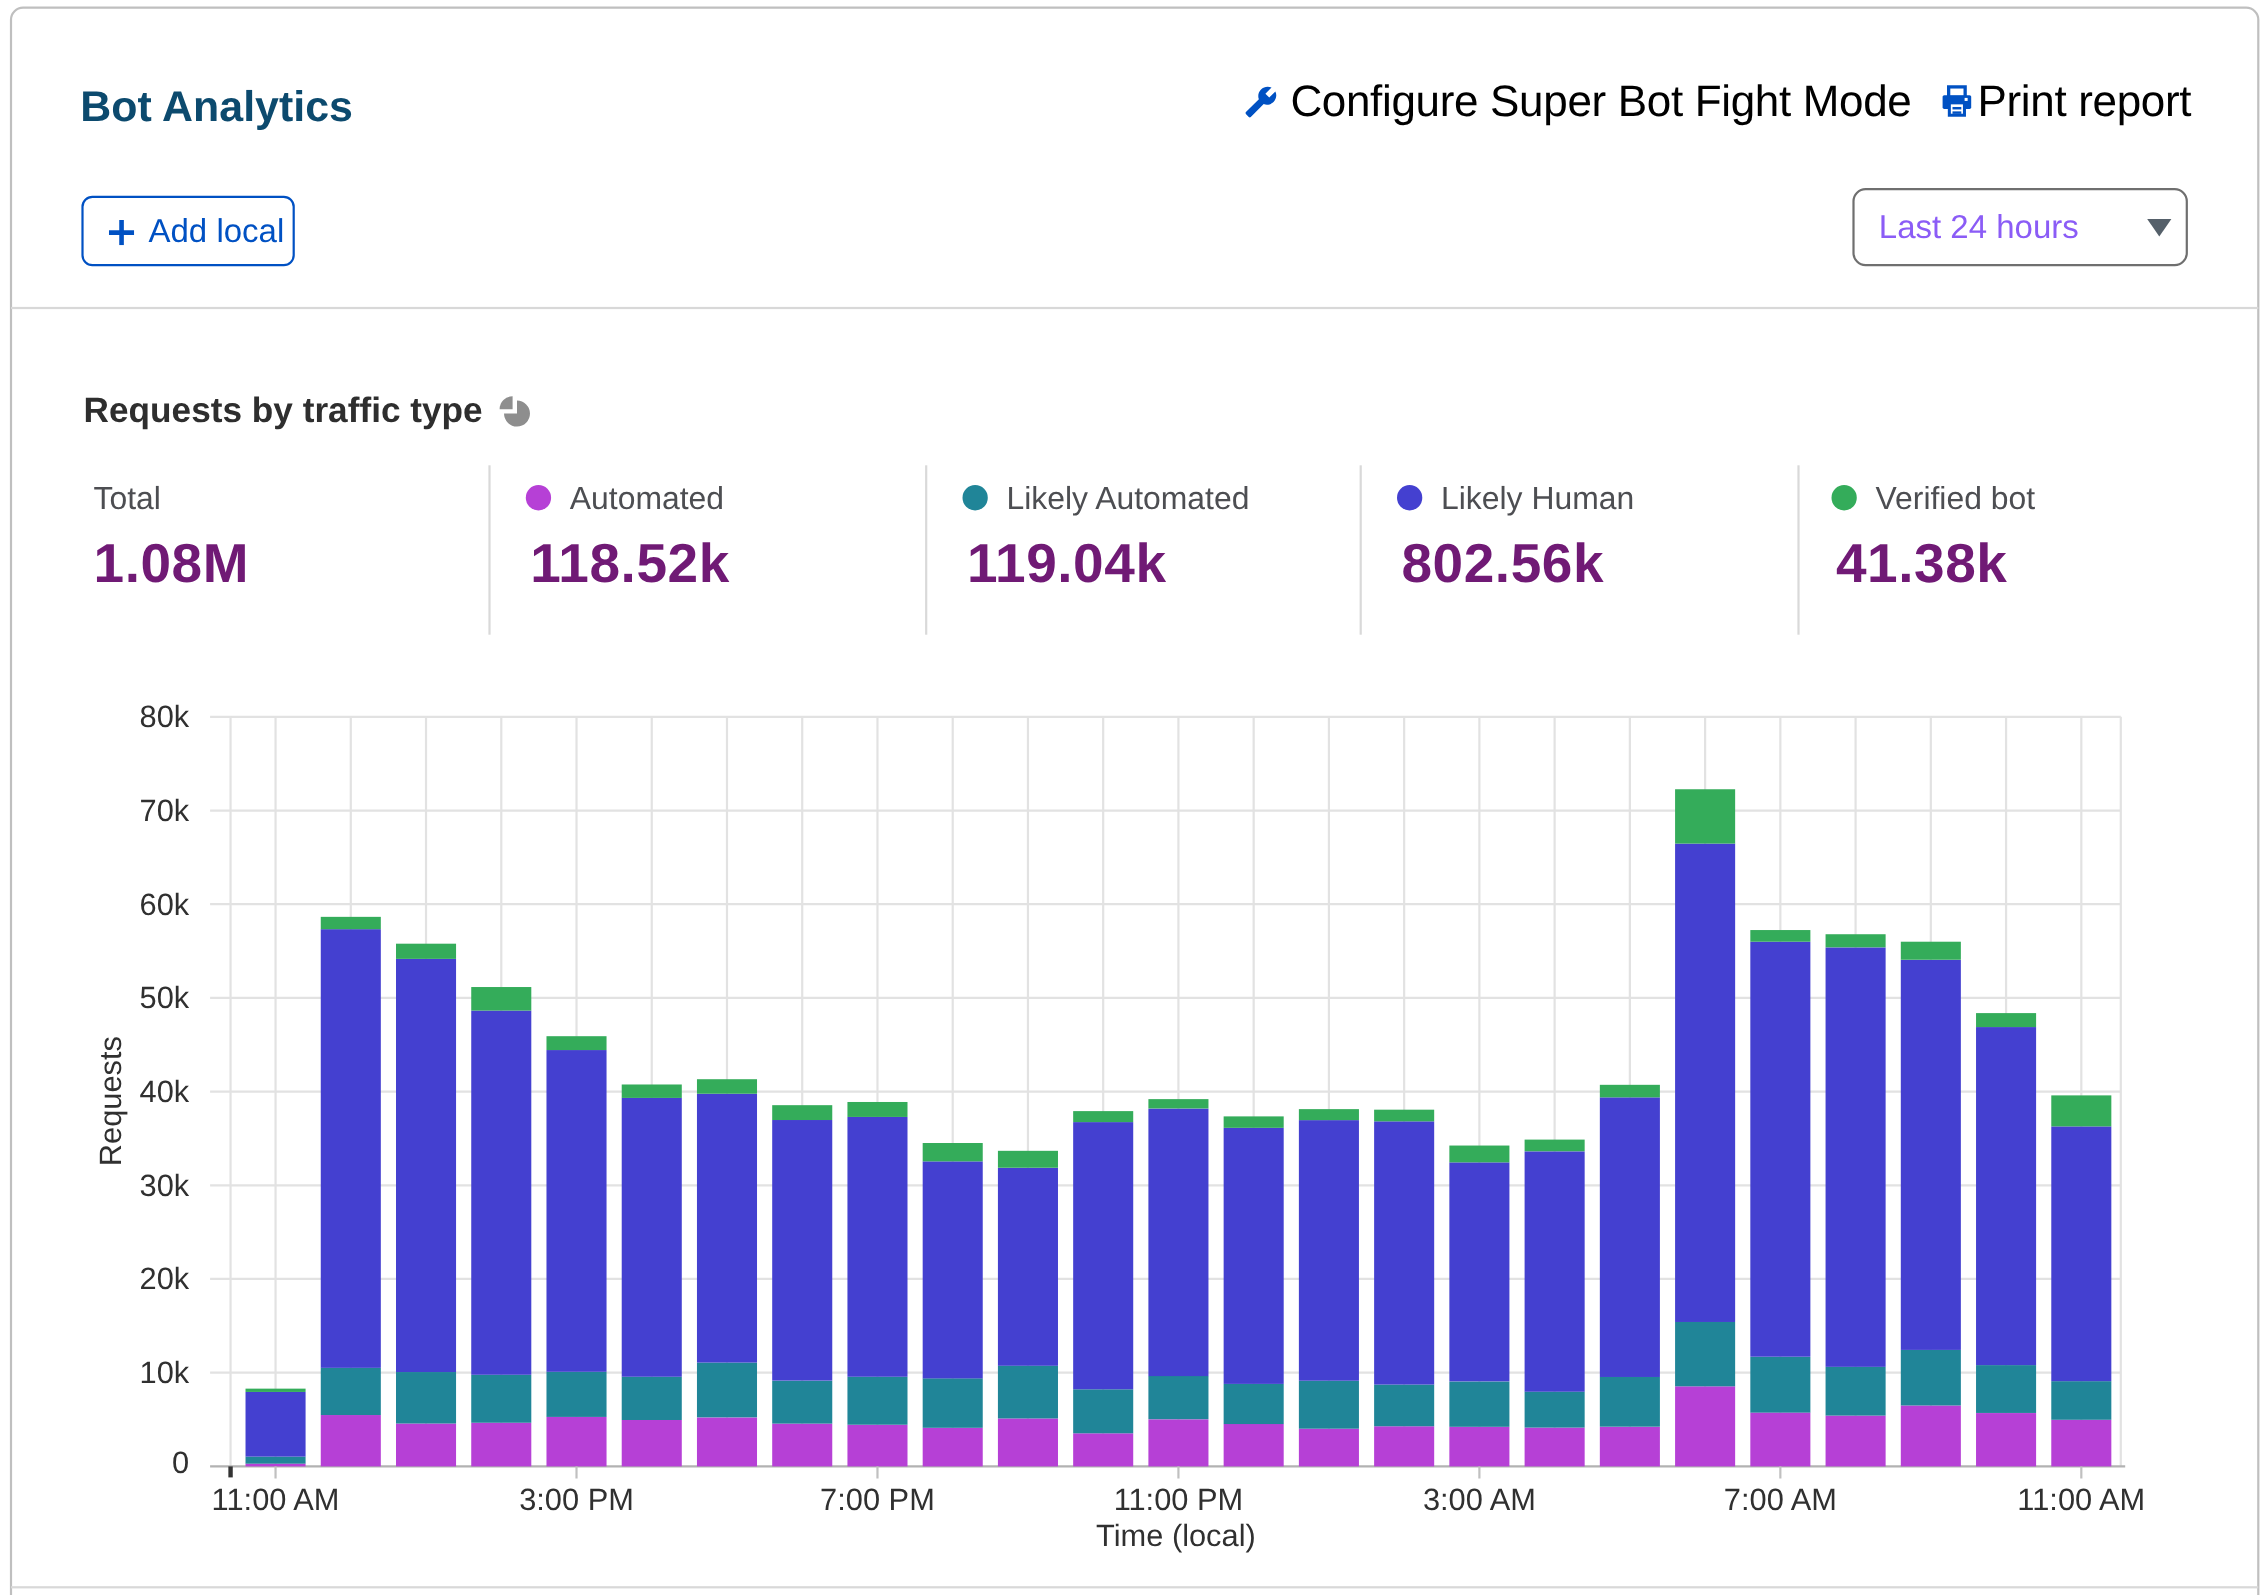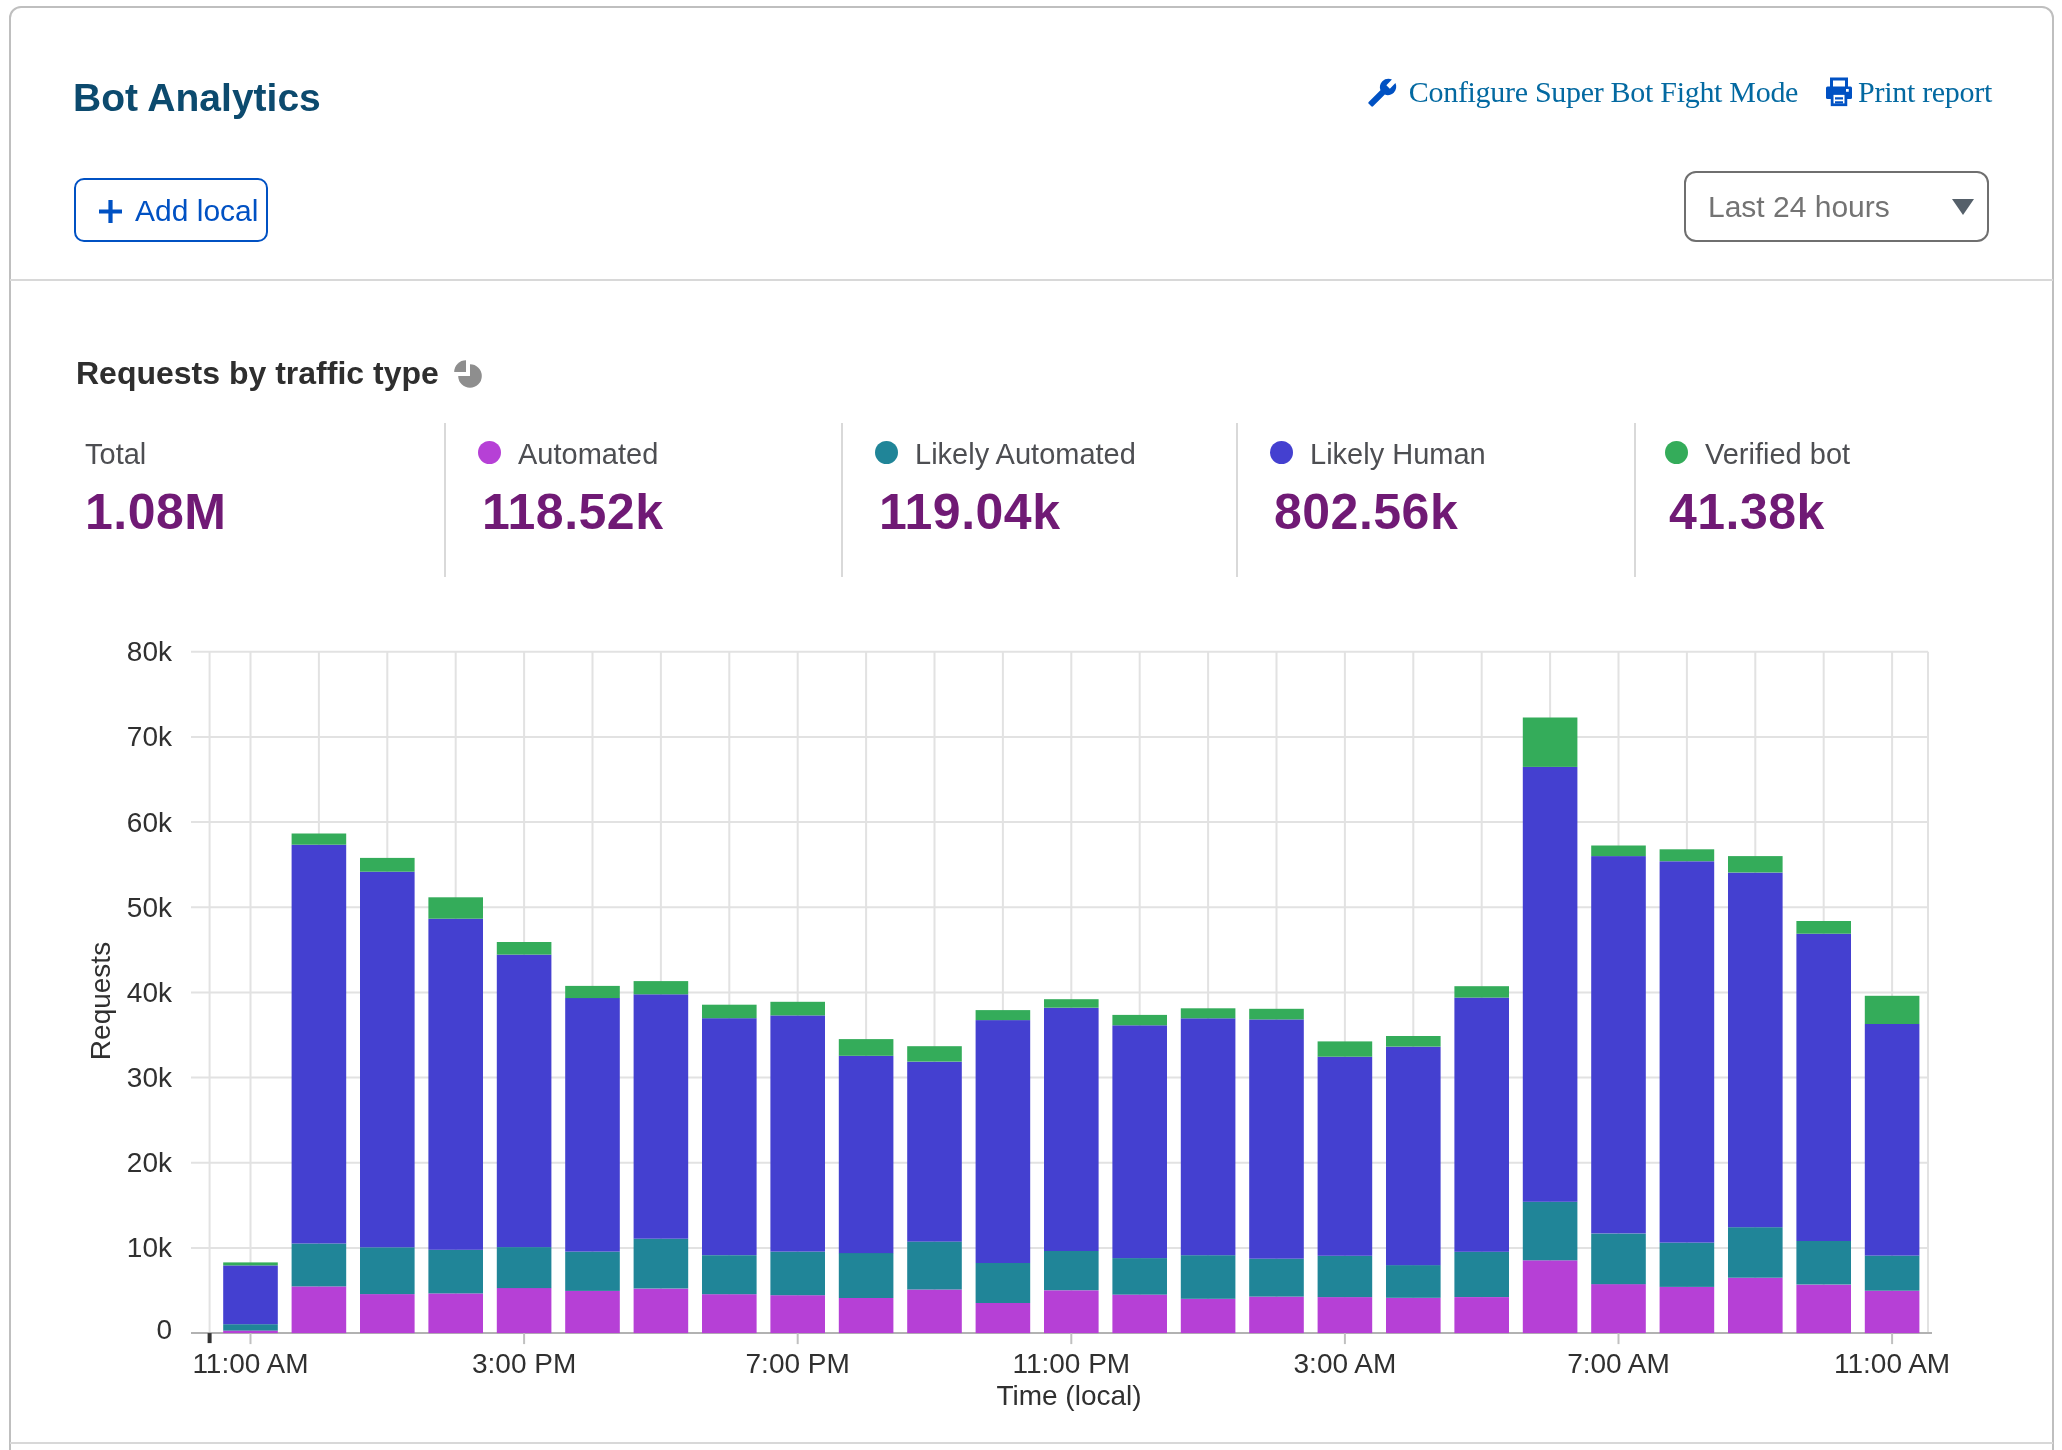--- a/index.html
+++ b/index.html
@@ -1,21 +1,21 @@
 <!DOCTYPE html>
 <html><head><meta charset="utf-8">
 <style>
 * { margin:0; padding:0; box-sizing:border-box; }
 html,body { width:2062px; height:1450px; background:#fff; font-family:"Liberation Sans",sans-serif; }
 .card { position:absolute; left:9px; top:6px; width:2045px; height:1520px; border:2px solid #bfbfbf; border-radius:12px; background:#fff; }
 .title { position:absolute; left:73px; top:76px; font-size:39px; font-weight:bold; color:#0c4a6e; letter-spacing:0; }
-.toplinks { position:absolute; top:71px; right:70px; height:42px; font-size:30px; letter-spacing:-0.3px; color:#0369a1; white-space:nowrap; display:flex; align-items:center;font-family:Liberation Serif, serif; }
+.toplinks { position:absolute; top:71px; right:70px; height:42px; font-size:40px; letter-spacing:-0.3px; color:#000000; white-space:nowrap; display:flex; align-items:center; }
 .addfilter { position:absolute; left:74px; top:178px; width:194px; height:64px; border:2.5px solid #0051c3; border-radius:10px; color:#0051c3; font-size:30px; }
 .dropdown { position:absolute; left:1684px; top:171px; width:305px; height:71px; border:2px solid #6f6f6f; border-radius:12px; }
-.dd-text { position:absolute; left:22px; top:17px; font-size:30px; color:#737373; }
+.dd-text { position:absolute; left:22px; top:17px; font-size:30px; color:#8b5cf6; }
 .dd-caret { position:absolute; right:13px; top:26px; width:0; height:0; border-left:11px solid transparent; border-right:11px solid transparent; border-top:16px solid #55606a; }
 .divider { position:absolute; left:10px; top:279px; width:2043px; height:2px; background:#d8d8d8; }
 .divider2 { position:absolute; left:10px; top:1442px; width:2043px; height:2px; background:#d8d8d8; }
 .sechead { position:absolute; left:76px; top:355px; font-size:32px; font-weight:bold; color:#2e2e2e; }
 .stat-label { position:absolute; top:438px; font-size:29px; color:#4d4e52; white-space:nowrap; }
 .stat-value { position:absolute; top:483px; font-size:50px; font-weight:bold; color:#701a75; letter-spacing:0.5px; white-space:nowrap; }
 .dot { position:absolute; top:441px; width:23px; height:23px; border-radius:50%; }
 .vdiv { position:absolute; top:423px; width:2px; height:154px; background:#d9d9d9; }
 #chart { position:absolute; left:0; top:0; }
 </style></head>

